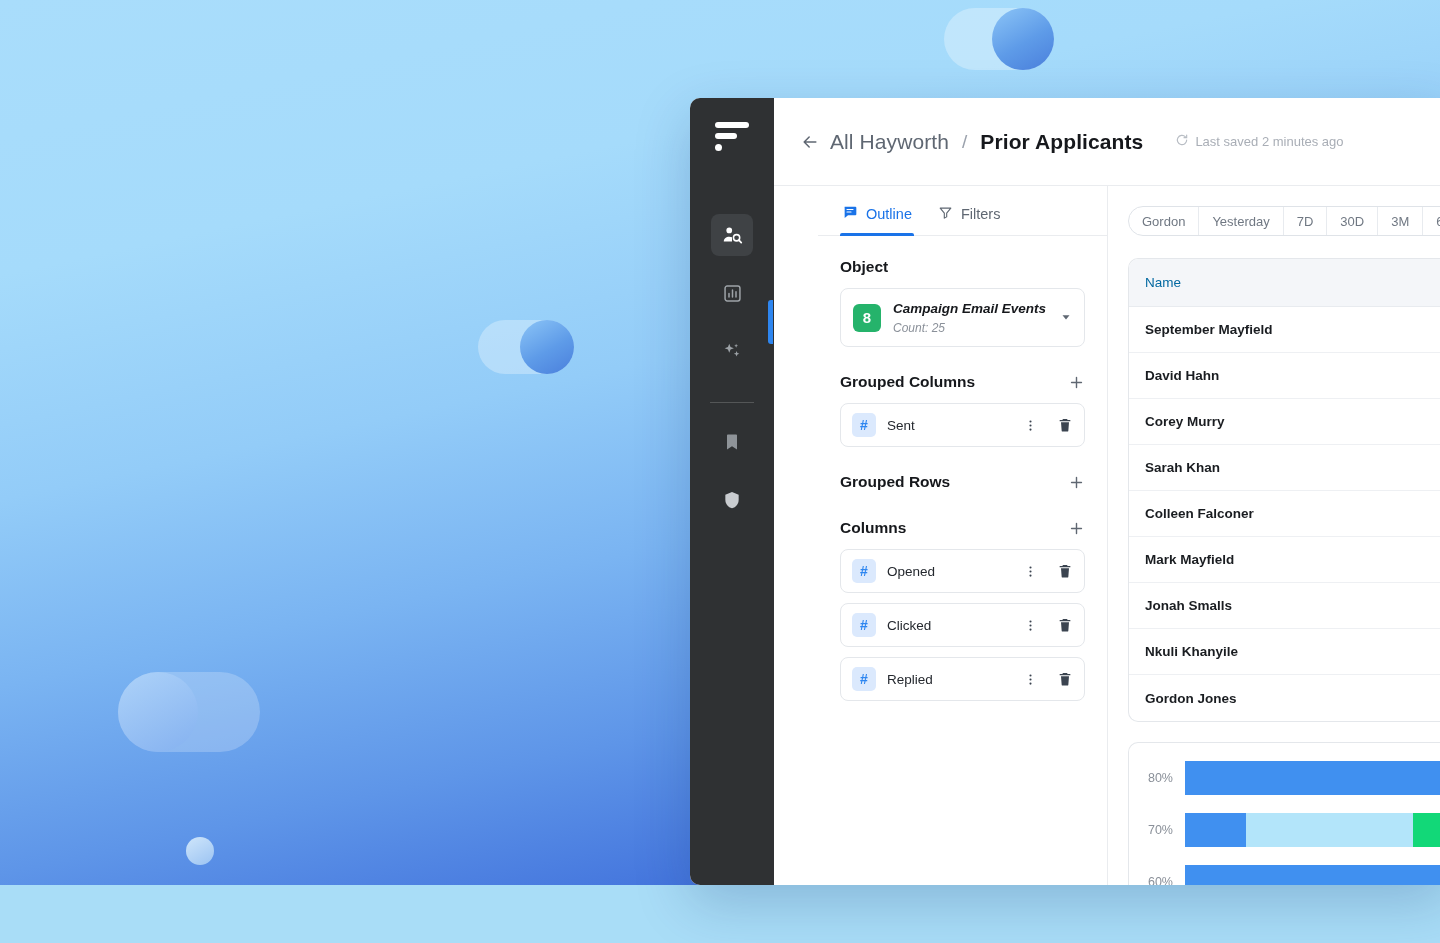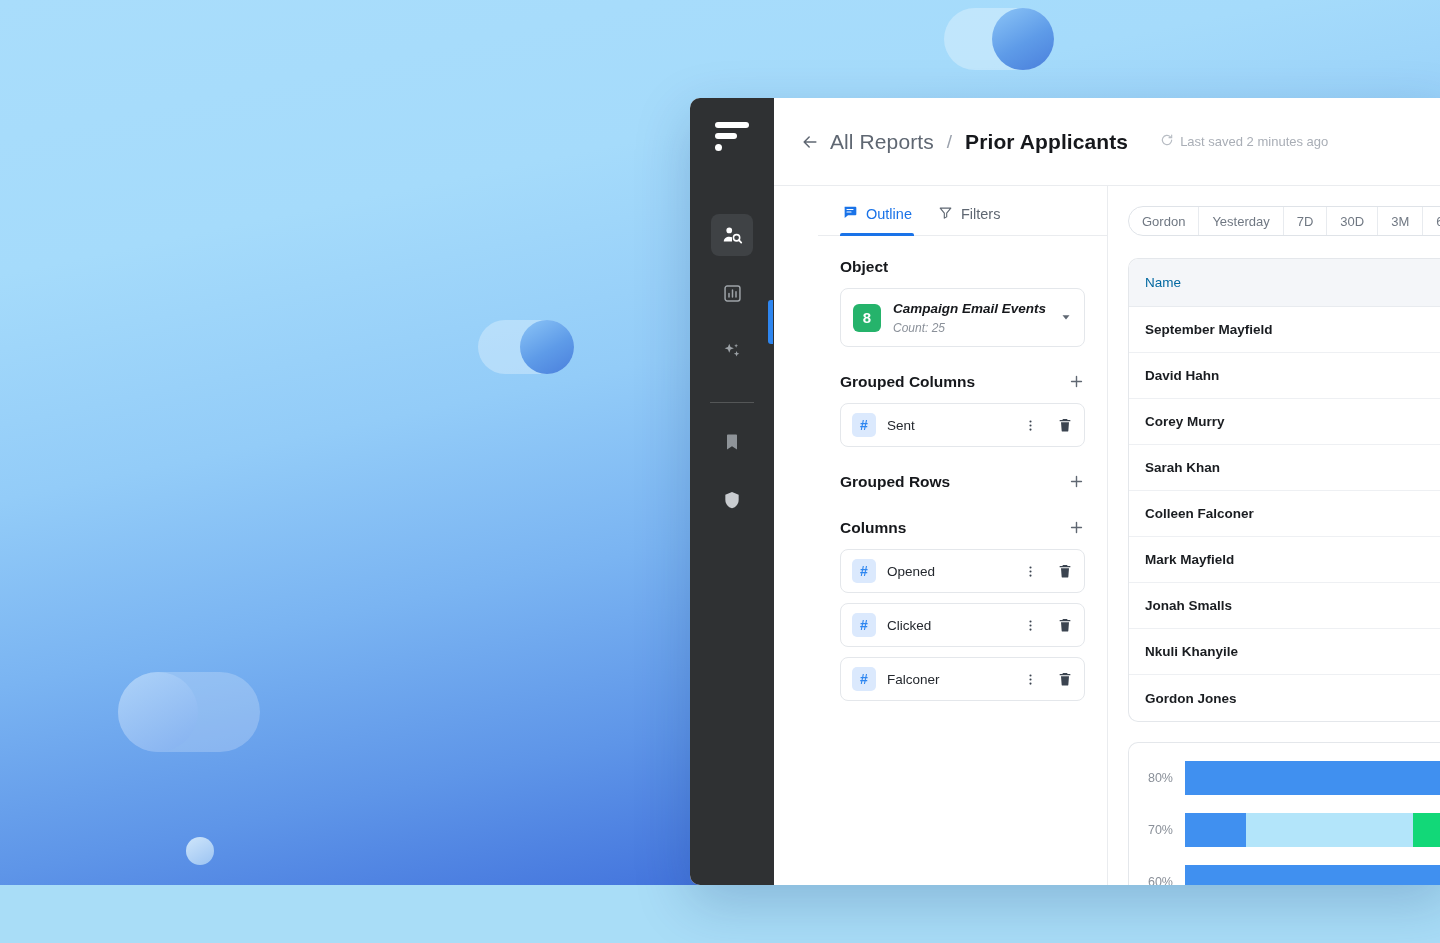--- a/index.html
+++ b/index.html
@@ -123,21 +123,21 @@
     font-size: 14.5px; color: #5f6772; position: relative;
   }
   .panel-tab.active { color: #1a73e8; }
   .panel-tab.active::after {
     content: ""; position: absolute; left: -2px; right: -2px; bottom: -1px;
     height: 3px; border-radius: 2px 2px 0 0; background: #1a73e8;
   }
 
   #panel-scroll { padding: 22px 22px 10px 22px; overflow: hidden; }
   .section-head {
-    display: flex; align-items: flex-start; justify-content: space-between;
+    display: flex; align-items: center; justify-content: space-between;
     margin-bottom: 12px;
   }
   .section-title { font-size: 15.5px; font-weight: 700; color: #16181c; }
   .add-btn { color: #5f6772; display: flex; align-items: center; }
 
   #object-card {
     display: flex; align-items: center; gap: 12px;
     border: 1px solid #e4e7eb; border-radius: 8px; padding: 10px 12px;
     margin-bottom: 26px; background: #fff;
   }
@@ -290,21 +290,21 @@
   </div>
 
   <div id="main">
 
     <div id="header">
       <span id="back-arrow">
         <svg width="20" height="20" viewBox="0 0 24 24" fill="none" stroke="#5f6772" stroke-width="1.8" stroke-linecap="round" stroke-linejoin="round">
           <path d="M19 12H5M11 6l-6 6 6 6"></path>
         </svg>
       </span>
-      <span class="crumb-link">All Reports</span>
+      <span class="crumb-link">All Hayworth</span>
       <span class="crumb-sep">/</span>
       <span class="crumb-current">Prior Applicants</span>
       <span id="saved-status">
         <span>
           <svg width="14" height="14" viewBox="0 0 24 24" fill="none" stroke="#b8bdc4" stroke-width="2" stroke-linecap="round">
             <path d="M20 12a8 8 0 11-2.4-5.7"></path>
             <path d="M20 3.5V8h-4.5"></path>
           </svg>
         </span>
         <span>Last saved 2 minutes ago</span>
@@ -429,21 +429,21 @@
             </span>
             <span class="field-trash">
               <svg width="16" height="16" viewBox="0 0 24 24" fill="#3b4450">
                   <path d="M9 3h6l1 1.5h4V6.5H4V4.5h4zM6 8h12l-1 12.5a1.5 1.5 0 01-1.5 1.4h-7A1.5 1.5 0 017 20.5z"></path>
                 </svg>
             </span>
           </div>
 
           <div class="field-row">
             <span class="field-badge">#</span>
-            <span class="field-label">Falconer</span>
+            <span class="field-label">Replied</span>
             <span class="field-kebab">
               <svg width="15" height="15" viewBox="0 0 24 24" fill="#3b4450">
                   <circle cx="12" cy="5.5" r="1.7"></circle>
                   <circle cx="12" cy="12" r="1.7"></circle>
                   <circle cx="12" cy="18.5" r="1.7"></circle>
                 </svg>
             </span>
             <span class="field-trash">
               <svg width="16" height="16" viewBox="0 0 24 24" fill="#3b4450">
                   <path d="M9 3h6l1 1.5h4V6.5H4V4.5h4zM6 8h12l-1 12.5a1.5 1.5 0 01-1.5 1.4h-7A1.5 1.5 0 017 20.5z"></path>

